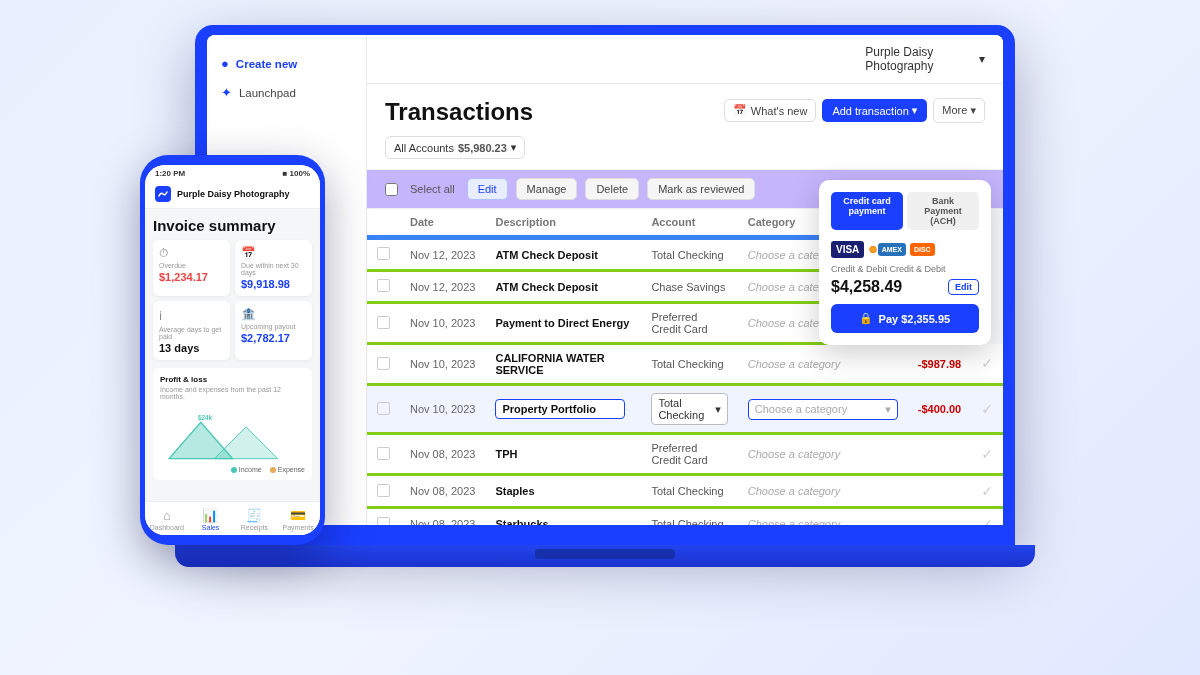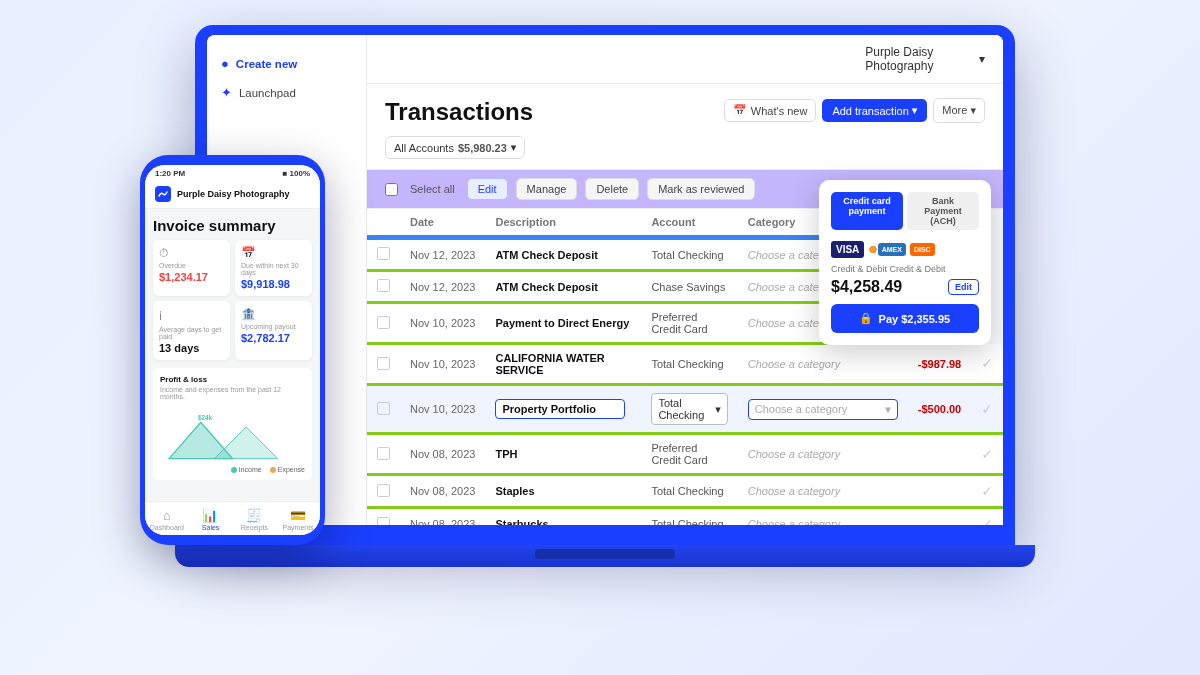--- a/index.html
+++ b/index.html
@@ -558,21 +558,21 @@
                       <span>Total Checking</span>
                       <span>▾</span>
                     </div>
                   </td>
                   <td>
                     <div class="category-dropdown">
                       <span style="color:#aaa;">Choose a category</span>
                       <span style="margin-left:auto;">▾</span>
                     </div>
                   </td>
-                  <td class="tx-amount">-$500.00</td>
+                  <td class="tx-amount">-$400.00</td>
                   <td><span style="color:#ccc; font-size:14px;">✓</span></td>
                 </tr>
 
                 <tr>
                   <td><span class="tx-checkbox"></span></td>
                   <td class="tx-date">Nov 08, 2023</td>
                   <td class="tx-desc">TPH</td>
                   <td class="tx-account">Preferred Credit Card</td>
                   <td class="tx-category">Choose a category</td>
                   <td></td>

